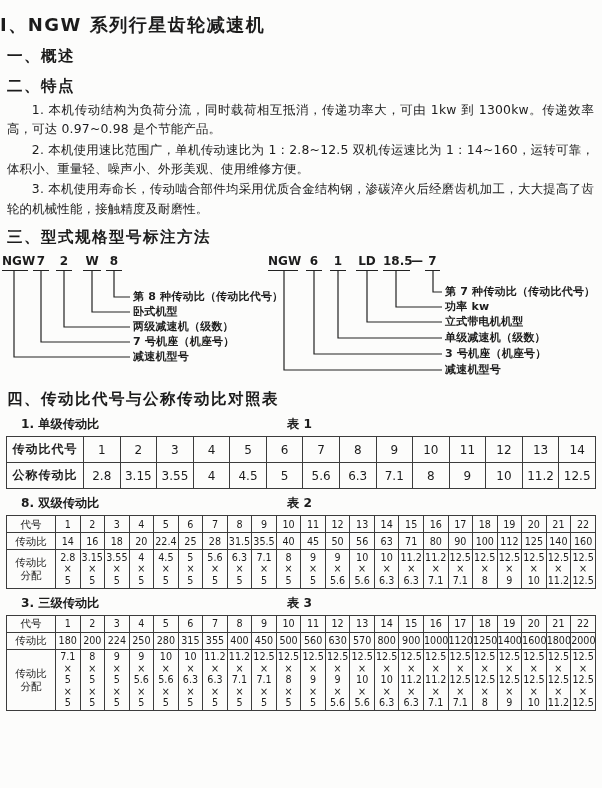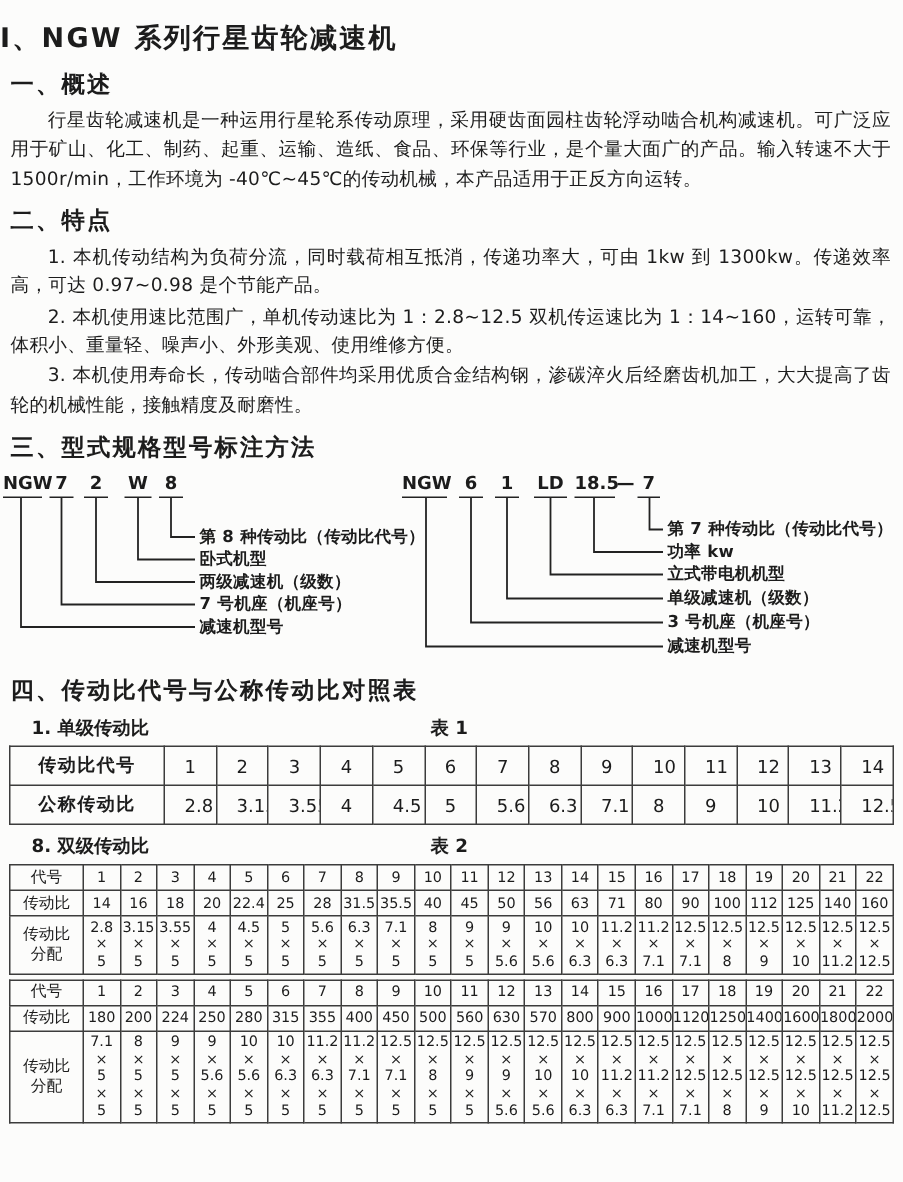--- a/index.html
+++ b/index.html
@@ -46,35 +46,34 @@
 
   table.ratio {
     border-collapse:collapse; table-layout:fixed;
     width:590px; margin:3px 6px 0 6px;
     border:1.5px solid #2b2b2b;
   }
   table.ratio th, table.ratio td {
     border:1px solid #3c3c3c; text-align:center;
     font-weight:normal; overflow:hidden;
   }
-  table.t1 th, table.t1 td { font-size:12px; padding:4px 13px; }
+  table.t1 th, table.t1 td { font-size:12px; padding:4px 0; }
   table.t1 th.rowlab { width:76px; font-weight:bold; letter-spacing:1px; }
   table.t23 th, table.t23 td { font-size:9.6px; padding:1.5px 0; }
   table.t23 th.rowlab { width:48px; font-size:10.5px; font-weight:normal; white-space:pre-line; line-height:13px; }
   td.split-cell { white-space:pre-line; line-height:11.5px; font-size:9.4px; padding:2px 0; }
 </style>
 </head>
 <body>
 
 <div class="page">
 
   <div class="doc-title">Ⅰ、NGW 系列行星齿轮减速机</div>
 
   <div class="sec-heading">一、概述</div>
-  <div class="para">行星齿轮减速机是一种运用行星轮系传动原理，采用硬齿面园柱齿轮浮动啮合机构减速机。可广泛应用于矿山、化工、制药、起重、运输、造纸、食品、环保等行业，是个量大面广的产品。输入转速不大于 1500r/min，工作环境为 -40℃~45℃的传动机械，本产品适用于正反方向运转。</div>
 
   <div class="sec-heading">二、特点</div>
   <div>
     <div class="para">1. 本机传动结构为负荷分流，同时载荷相互抵消，传递功率大，可由 1kw 到 1300kw。传递效率高，可达 0.97~0.98 是个节能产品。</div>
       <div class="para">2. 本机使用速比范围广，单机传动速比为 1：2.8~12.5 双机传运速比为 1：14~160，运转可靠，体积小、重量轻、噪声小、外形美观、使用维修方便。</div>
       <div class="para">3. 本机使用寿命长，传动啮合部件均采用优质合金结构钢，渗碳淬火后经磨齿机加工，大大提高了齿轮的机械性能，接触精度及耐磨性。</div>
   </div>
 
   <div class="sec-heading">三、型式规格型号标注方法</div>
 
@@ -288,20 +287,24 @@
           <td class="split-cell">12.5
 ×
 11.2</td>
           <td class="split-cell">12.5
 ×
 12.5</td>
     </tr>
   </tbody>
     </table>
 
+  <div class="tbl-caption-row">
+    <span class="tbl-caption">3. 三级传动比</span>
+    <span class="tbl-no">表 3</span>
+  </div>
   <table class="ratio t23">
     <tbody>
         <tr>
       <th class="rowlab">代号</th>
       <td>1</td>
           <td>2</td>
           <td>3</td>
           <td>4</td>
           <td>5</td>
           <td>6</td>

